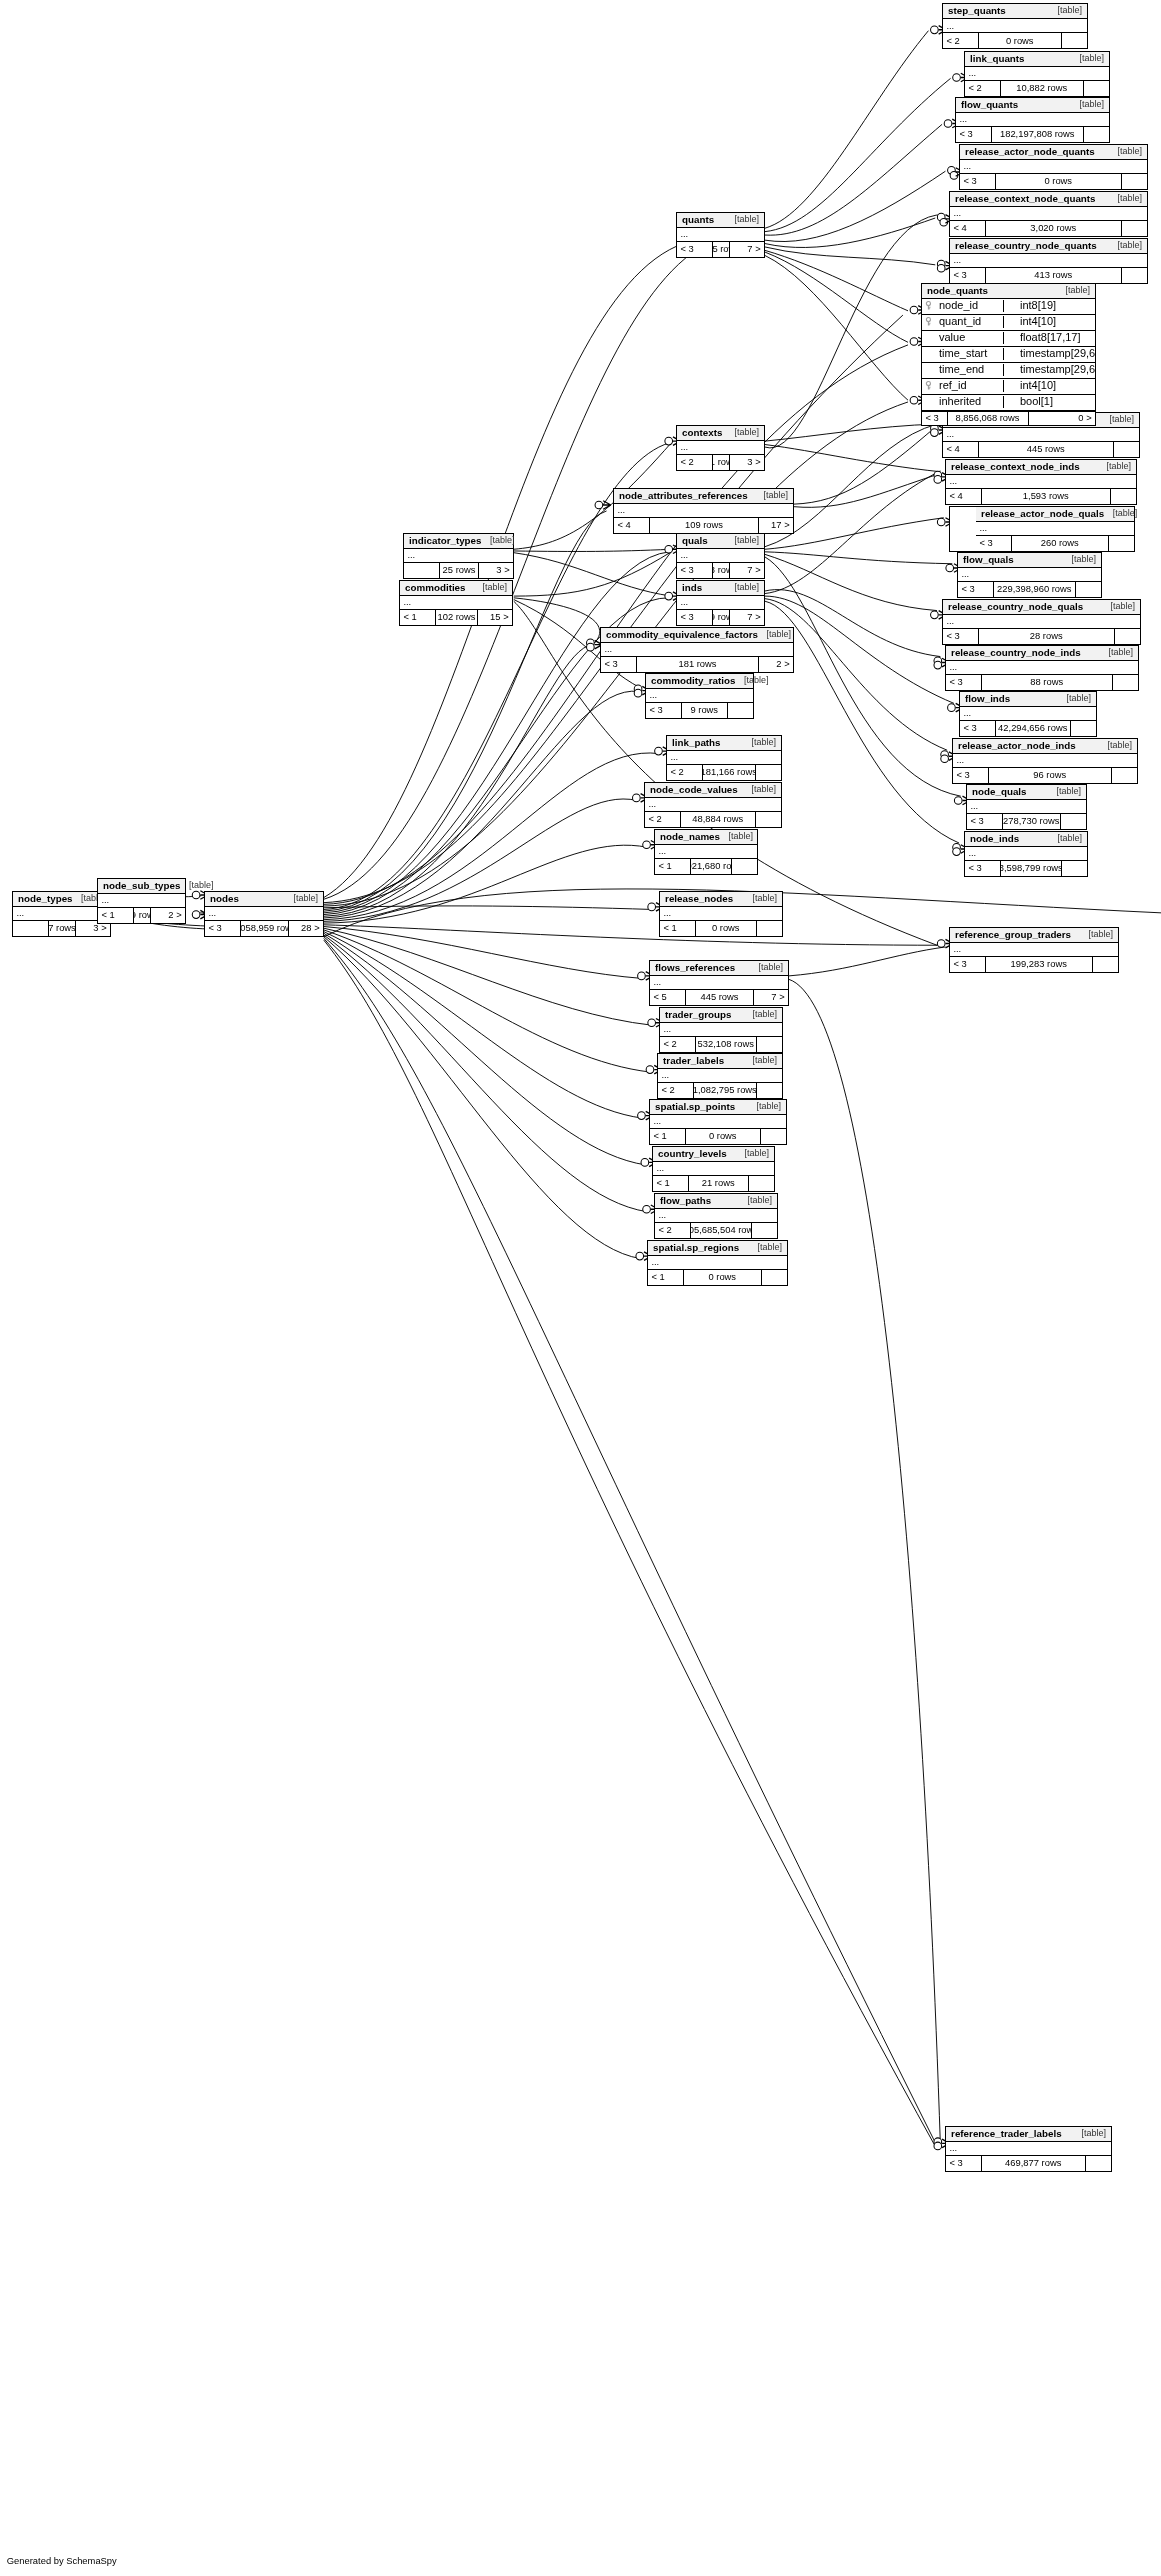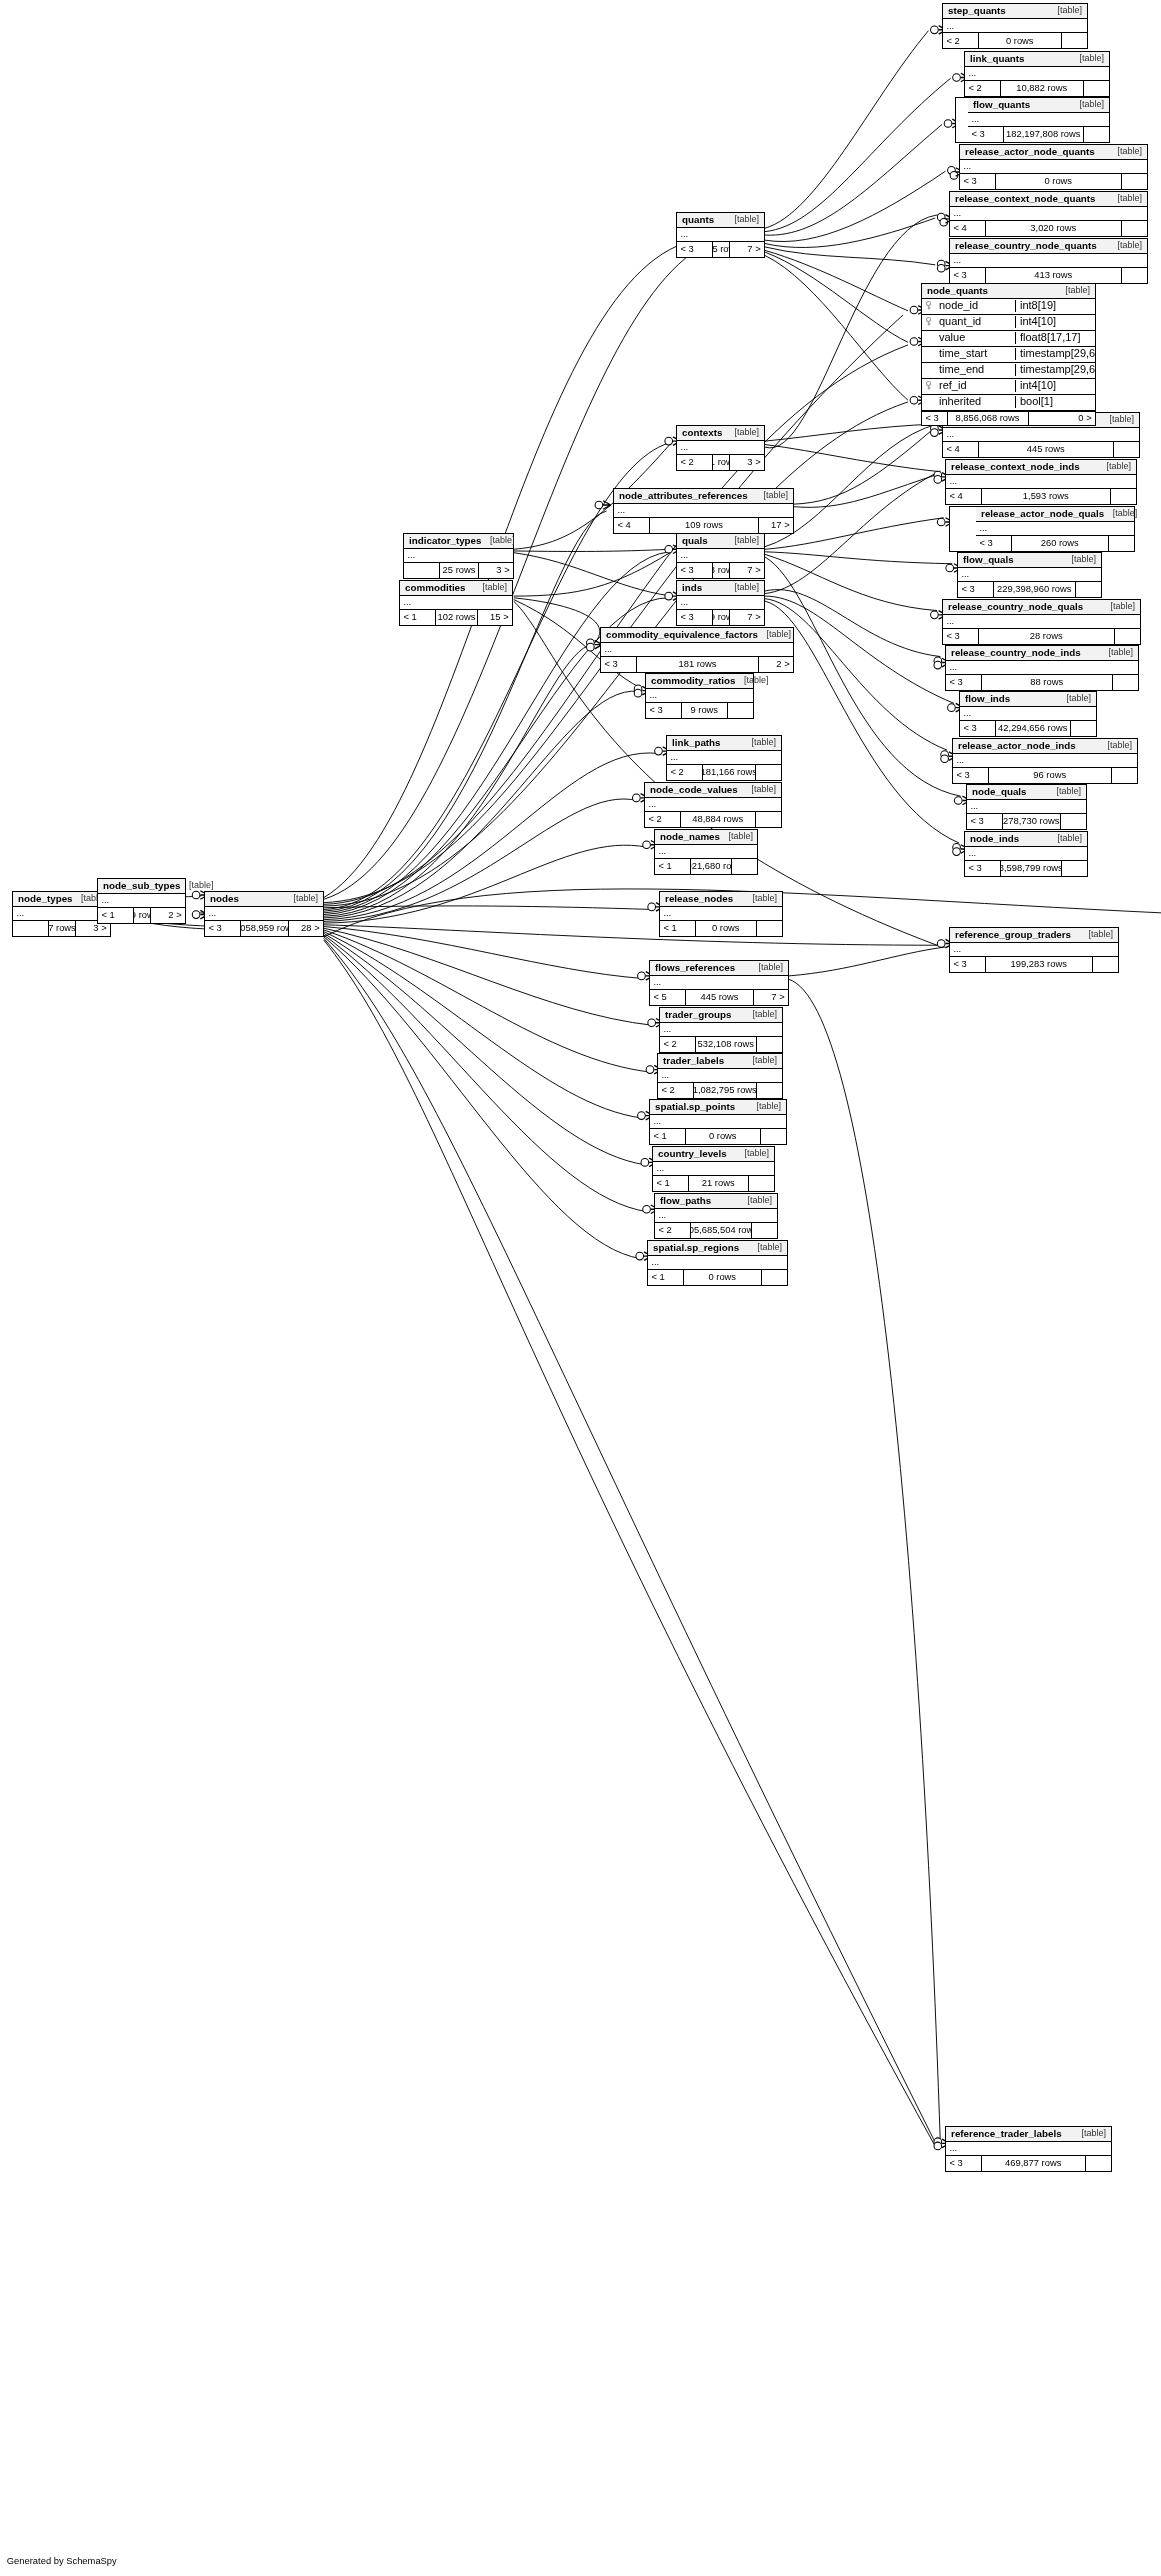--- a/index.html
+++ b/index.html
@@ -81,21 +81,21 @@
     width:13.6px;flex:0 0 13.6px;
     display:flex;align-items:center;justify-content:center;
     color:#9a9a9a;font-size:8.5px;
   }
   .colrow .cname{
     flex:1 1 auto;padding-left:3.4px;white-space:nowrap;overflow:hidden;
   }
   .colrow .ctype{
     flex:0 0 75px;
     border-left:0.9px solid #000;
-    padding-left:4px;white-space:nowrap;overflow:hidden;
+    padding-left:16px;white-space:nowrap;overflow:hidden;
   }
   .focal .foot{border-top:0.9px solid #000;}
   .caption{
     position:absolute;
     font-size:9.4px;
     color:#000;
     white-space:nowrap;
   }
 </style>
 </head>
@@ -310,21 +310,21 @@
           <span class="tname">link_quants</span>
           <span class="ttype">[table]</span>
         </div>
         <div class="body">...</div>
         <div class="foot">
           <span class="c l" style="flex:0 0 36px">&lt; 2</span>
           <span class="c m" style="flex:1 1 auto">10,882 rows</span>
           <span class="c r" style="flex:0 0 25.5px"></span>
         </div>
       </div>
-      <div class="tbl" style="left: 955px; top: 97px; width: 155px; padding-left: 12px;">
+      <div class="tbl" style="left: 955px; top: 97px; width: 155px;">
         <div class="hdr">
           <span class="tname">flow_quants</span>
           <span class="ttype">[table]</span>
         </div>
         <div class="body">...</div>
         <div class="foot">
           <span class="c l" style="flex:0 0 36px">&lt; 3</span>
           <span class="c m" style="flex:1 1 auto">182,197,808 rows</span>
           <span class="c r" style="flex:0 0 25.5px"></span>
         </div>

